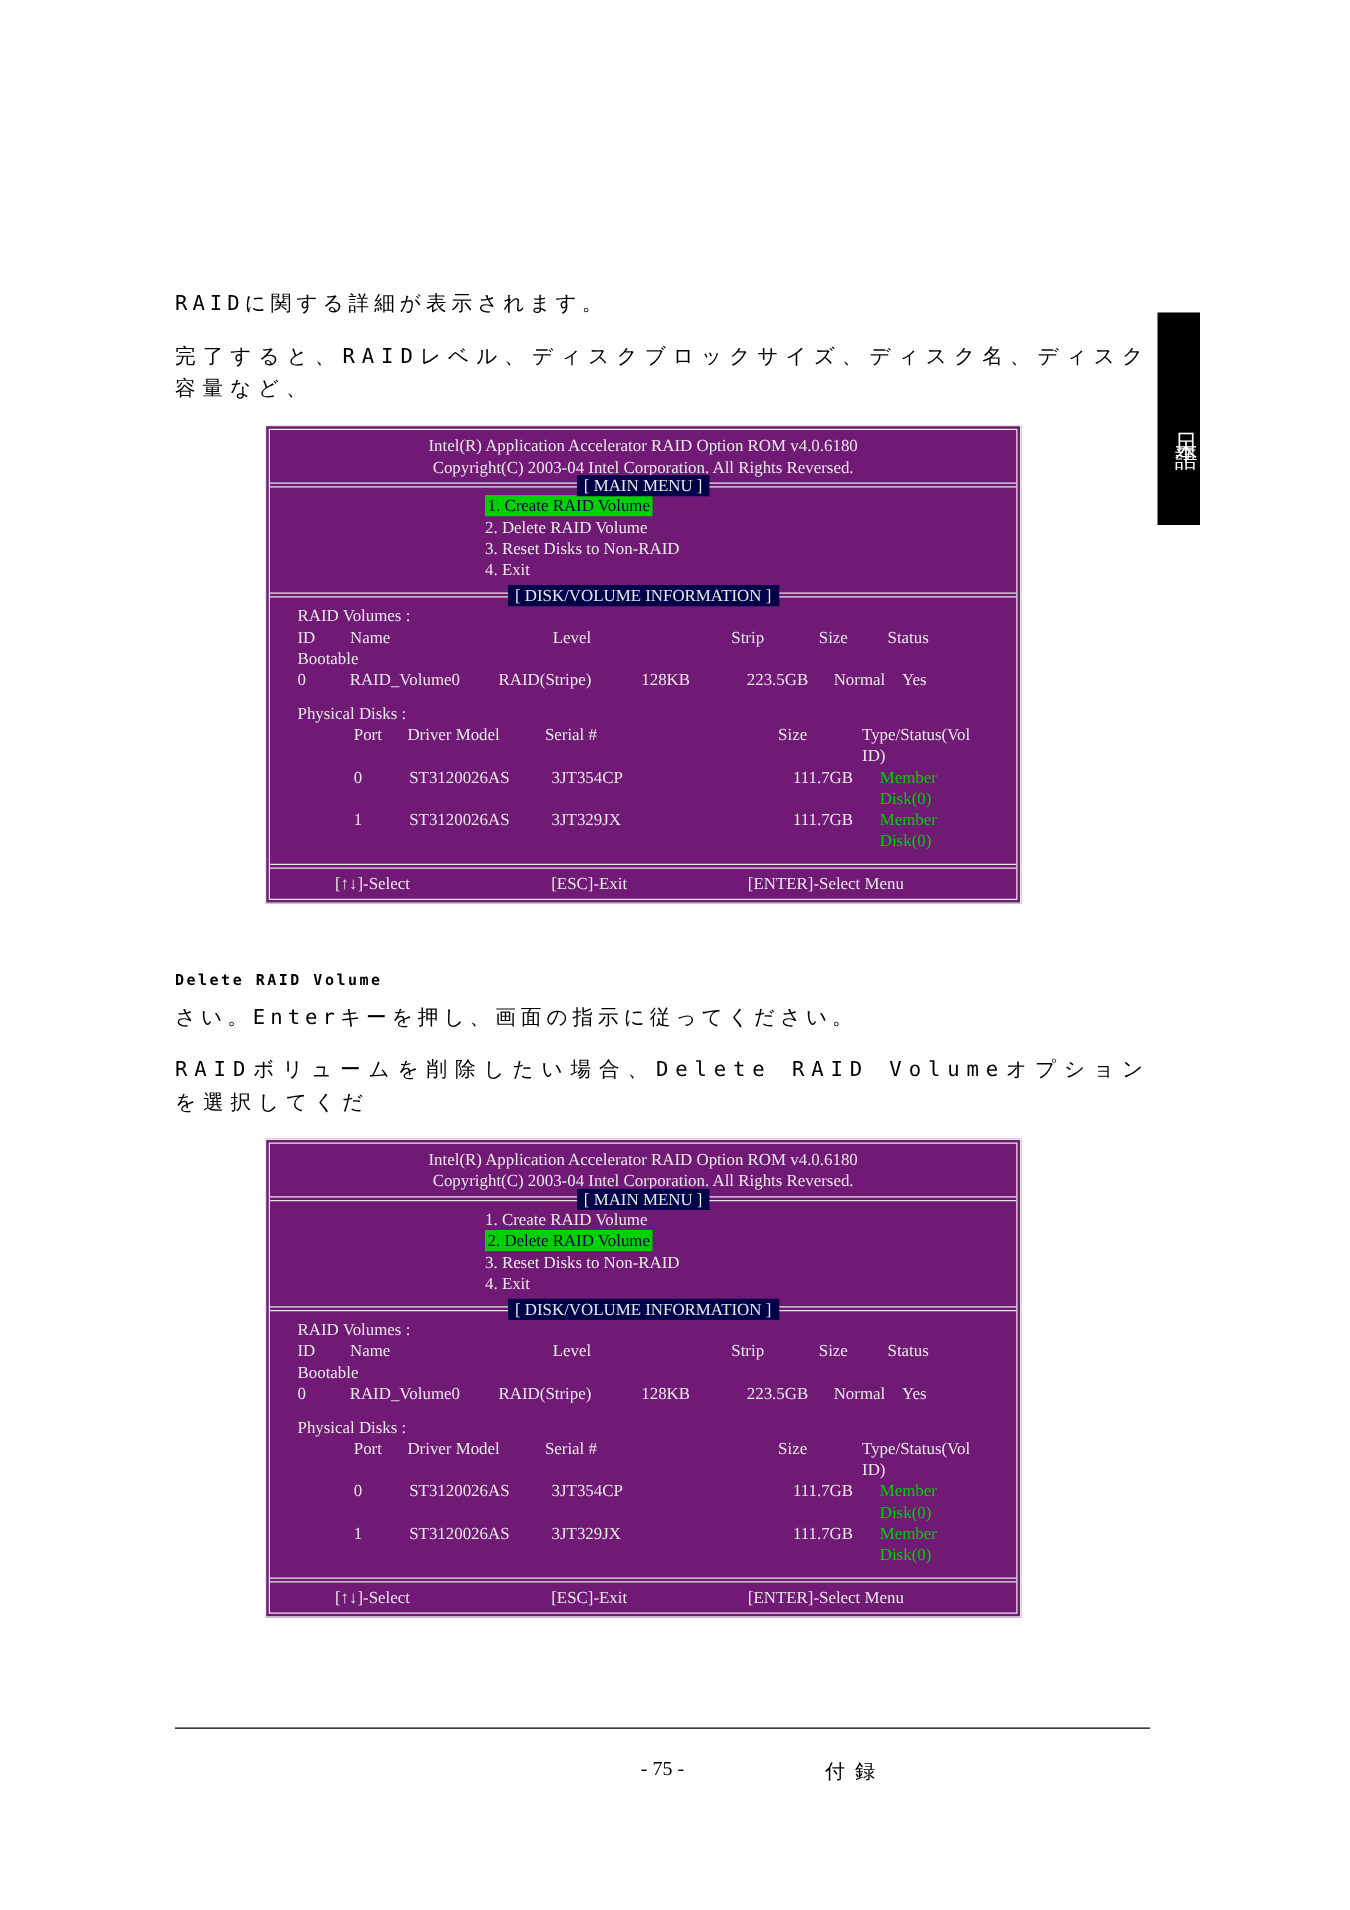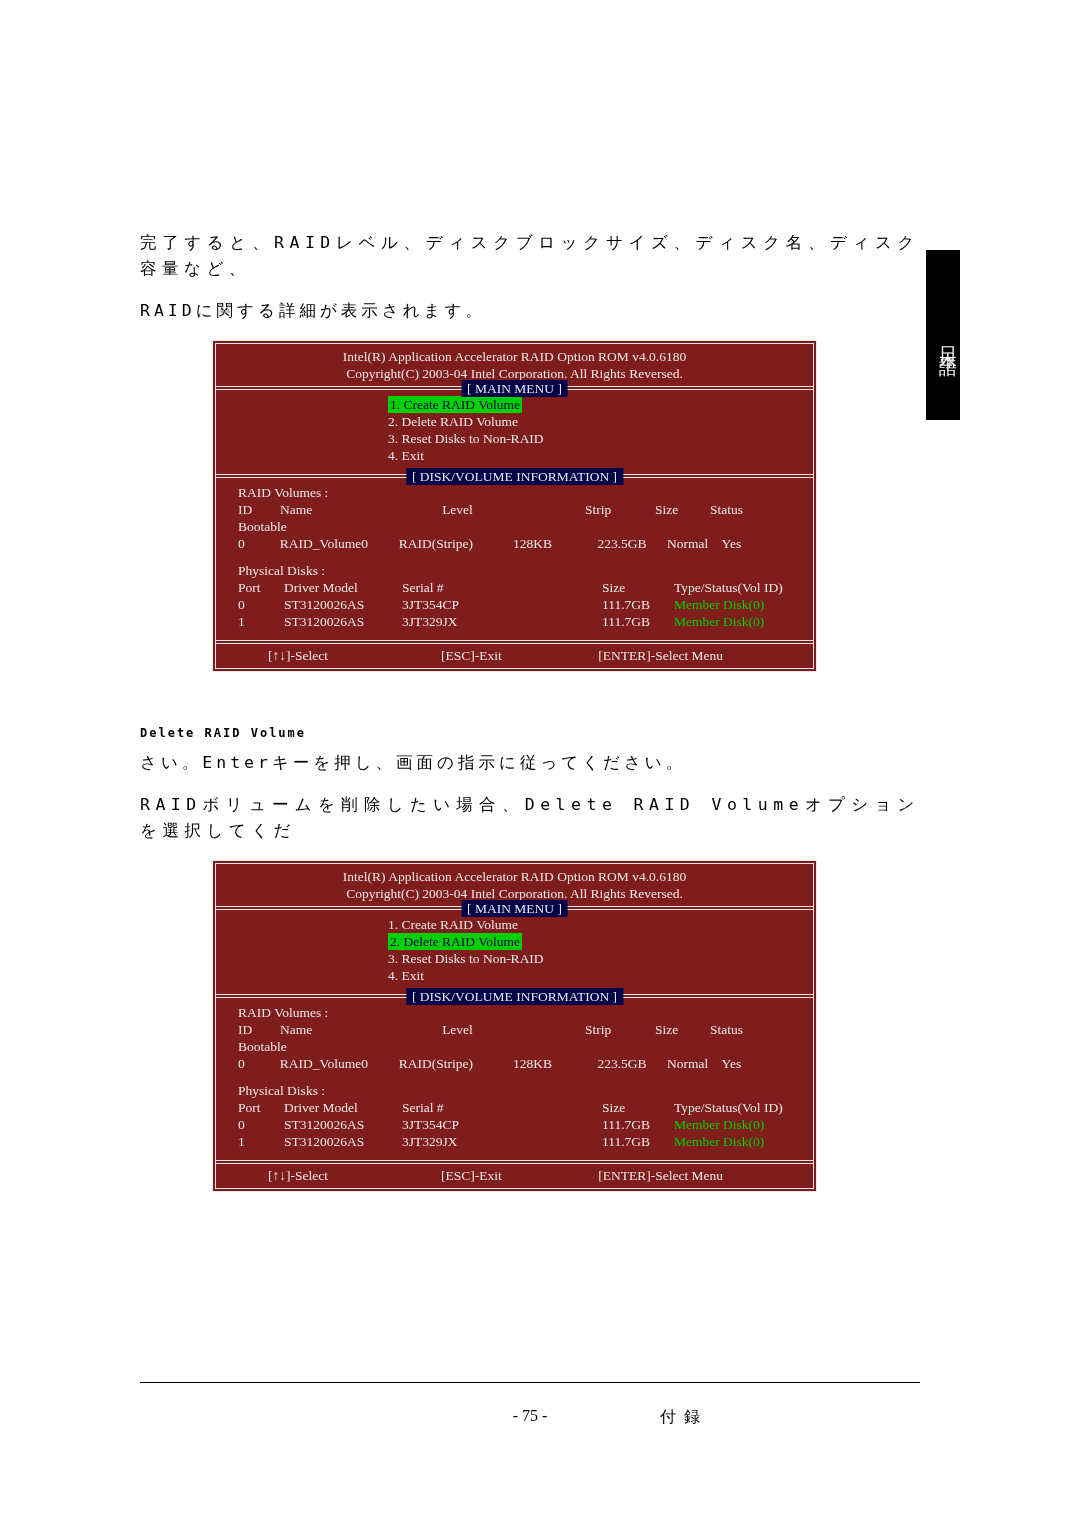--- a/index.html
+++ b/index.html
@@ -45,21 +45,21 @@
   .section-title {
     font-size: 12px;
     font-weight: bold;
     letter-spacing: 2px;
     margin: 54px 0 10px 0;
   }
   
   .bios {
     width: 605px;
     margin: 6px 0 0 72px;
-    background: #7f1d1d;
+    background: #701a75;
     color: #e8e8e8;
     font-family: "Times New Roman", serif;
     font-size: 13.5px;
     line-height: 17px;
     border: 4px double #e8e8e8;
     padding: 2px 0 0 0;
   }
   .bios .hdr { text-align: center; padding: 2px 8px 4px; }
   .panel {
     border-top: 4px double #e8e8e8;
@@ -80,21 +80,21 @@
   .hilite { background: #00d000; color: #000048; padding: 0 2px; display: inline-block; }
   .row { display: flex; }
   .row span { display: inline-block; }
   .c-id   { width: 42px; }
   .c-name { width: 120px; }
   .c-lvl  { width: 115px; }
   .c-strp { width: 85px; }
   .c-strp2{ width: 70px; }
   .c-size { width: 55px; }
   .c-stat { width: 70px; }
-  .c-pp   { width: 46px; }
+  .c-pp   { width: 46px; margin-left: 45px; }
   .c-pm   { width: 118px; }
   .c-ps   { width: 200px; }
   .c-psz  { width: 72px; }
   .grn { color: #00d000; }
   .footer {
     border-top: 4px double #e8e8e8;
     display: flex;
     padding: 3px 22px 4px;
   }
   .footer .fL { flex: 1.1; padding-left: 30px;}
@@ -115,22 +115,22 @@
   .page-footer .pmid  { flex:1; text-align:center; }
   .page-footer .pright{ flex:1; text-align:left; letter-spacing: 8px; }
 </style>
 </head>
 <body>
 
 <div class="side-tab">日本語</div>
 
 <div class="page">
 
+  <p class="para">RAIDに関する詳細が表示されます。</p>
   <p class="para tight">完了すると、RAIDレベル、ディスクブロックサイズ、ディスク名、ディスク容量など、</p>
-  <p class="para">RAIDに関する詳細が表示されます。</p>
 
   <div class="bios">
     <div class="hdr">
       <div>Intel(R) Application Accelerator RAID Option ROM v4.0.6180</div>
       <div>Copyright(C) 2003-04 Intel Corporation. All Rights Reversed.</div>
     </div>
     <div class="panel">
       <div class="panel-title">[ MAIN MENU ]</div>
       <div class="menu-list">
         <div class="menu-item"><span class="hilite">1. Create RAID Volume</span></div>

